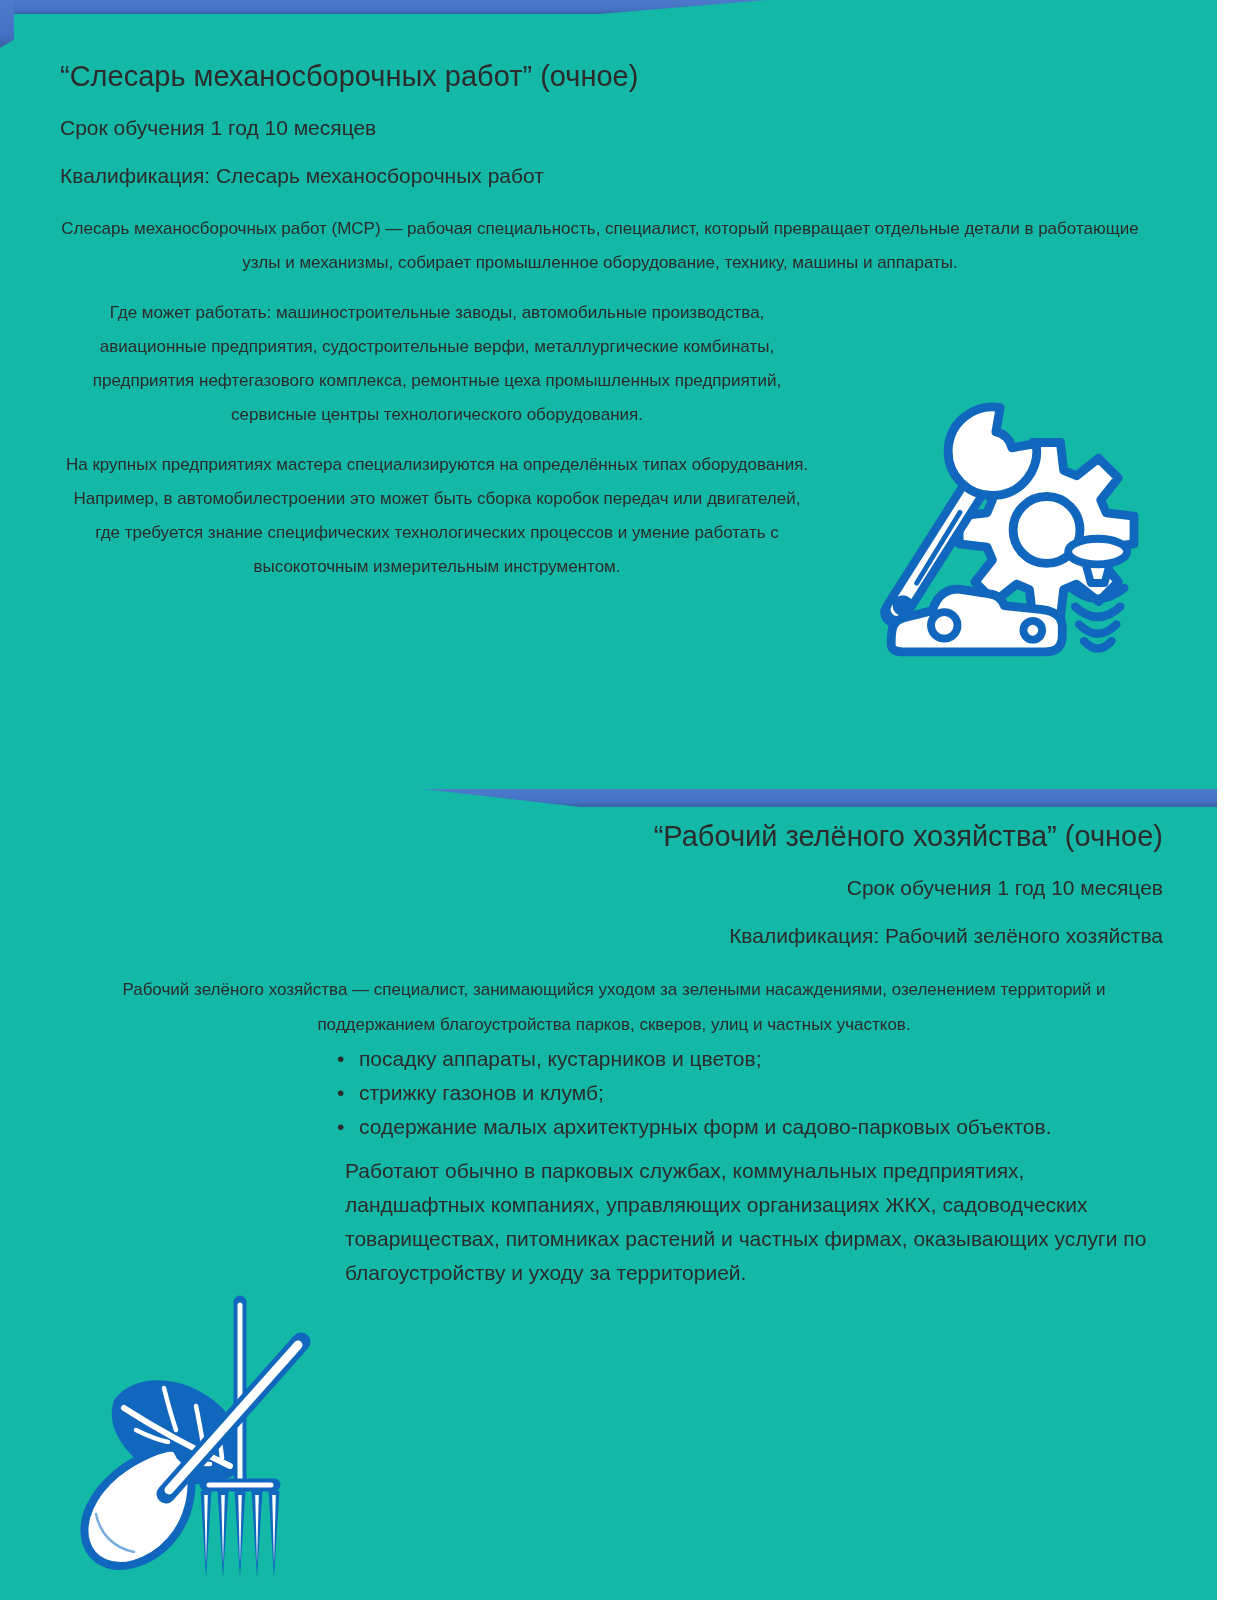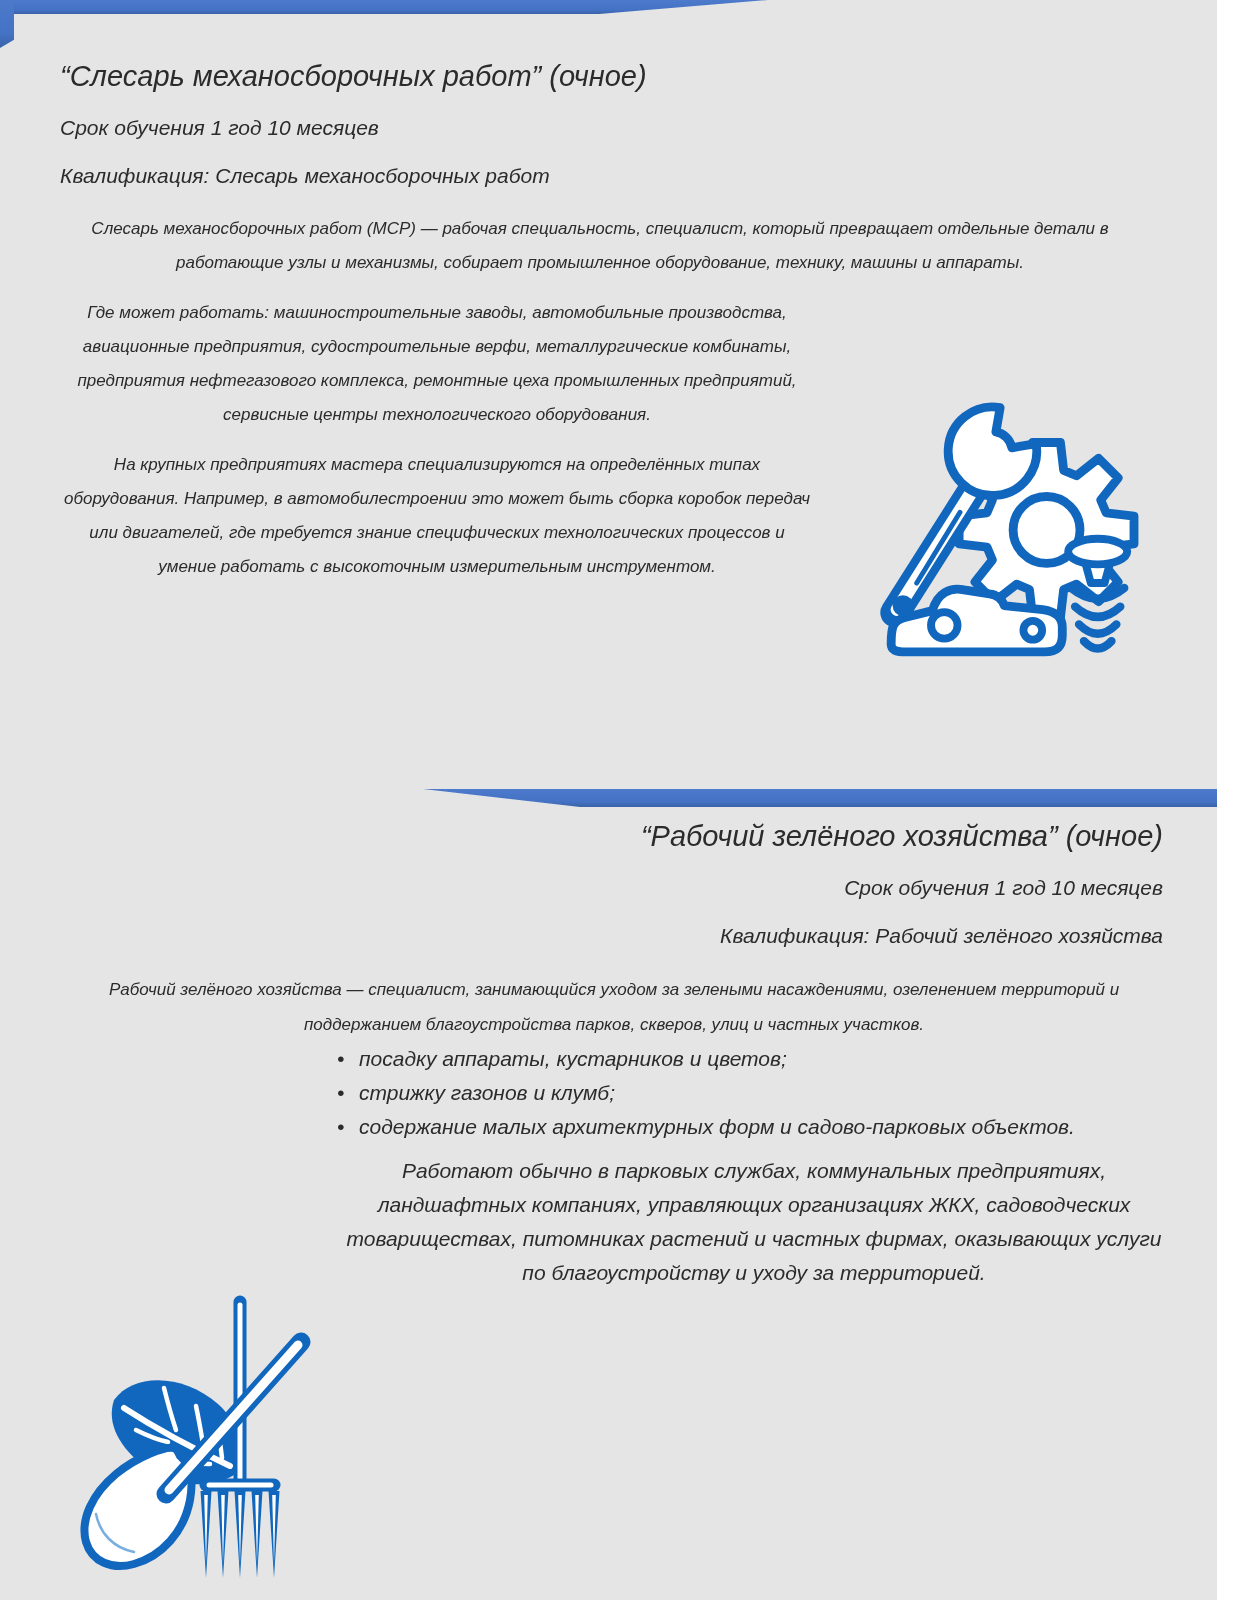--- a/index.html
+++ b/index.html
@@ -1,18 +1,18 @@
 <!DOCTYPE html>
 <html lang="ru"><head>
 <meta charset="utf-8">
 <style>
   html,body{margin:0;padding:0;background:#fff;}
   .page{
-    position:relative;width:1217px;height:1600px;background:#e5e5e5;
-    font-family:"Liberation Sans",sans-serif;color:#2b2b2b;overflow:hidden;font-style:italic;
+    position:relative;width:1217px;height:1600px;background:#14b8a6;
+    font-family:"Liberation Sans",sans-serif;color:#2b2b2b;overflow:hidden;
   }
   
   .banner{position:absolute;background:linear-gradient(to bottom,#4d7acb 0%,#4472c4 70%,#3a62a8 100%);}
   .banner-top{left:0;top:0;width:768px;height:14px;clip-path:polygon(0 0,100% 0,78% 100%,0 100%);}
   .strip-left{left:0;top:0;width:14px;height:48px;clip-path:polygon(0 0,100% 0,100% 83%,0 100%);}
   .banner-mid{left:423px;top:789px;width:806px;height:18px;clip-path:polygon(0 0,100% 0,100% 100%,19.5% 100%);}
   .strip-right{left:1228px;top:789px;width:15px;height:50px;clip-path:polygon(0 0,100% 0,100% 96%,0 76%);}
 
   h1,h2{font-size:29px;font-weight:400;line-height:36px;margin:0 0 22px;color:#2b2b2b;}
   .meta{font-size:21px;line-height:24px;margin:0 0 24px;}
@@ -20,21 +20,21 @@
 
   .sec1{position:absolute;left:60px;top:58px;width:1080px;}
   .icon1-float{float:right;width:300px;height:292px;margin:84px 0 8px 26px;}
 
   .sec2{position:absolute;left:65px;top:818px;width:1098px;text-align:right;}
   .sec2 .intro{margin-top:24px;line-height:35px;margin-bottom:0;}
   .duties{font-size:21px;line-height:24px;text-align:left;margin:16px 0 24px 260px;}
   .bullets{list-style:none;margin:0 0 8px 270px;padding:0;text-align:left;font-size:21px;line-height:34px;}
   .bullets li{position:relative;padding-left:24px;}
   .bullets li::before{content:"\2022";position:absolute;left:2px;top:0;}
-  .outro{font-size:21px;line-height:34px;margin:10px 0 16px 280px;text-align:center;}
+  .outro{font-size:21px;line-height:34px;margin:10px 0 16px 280px;text-align:left;}
 
   .icon2-box{position:absolute;left:70px;top:1262px;width:245px;height:330px;}
   svg{display:block;overflow:visible;}
 </style>
 </head>
 <body>
 
 <div class="page">
 
   <div class="banner banner-top"></div>

